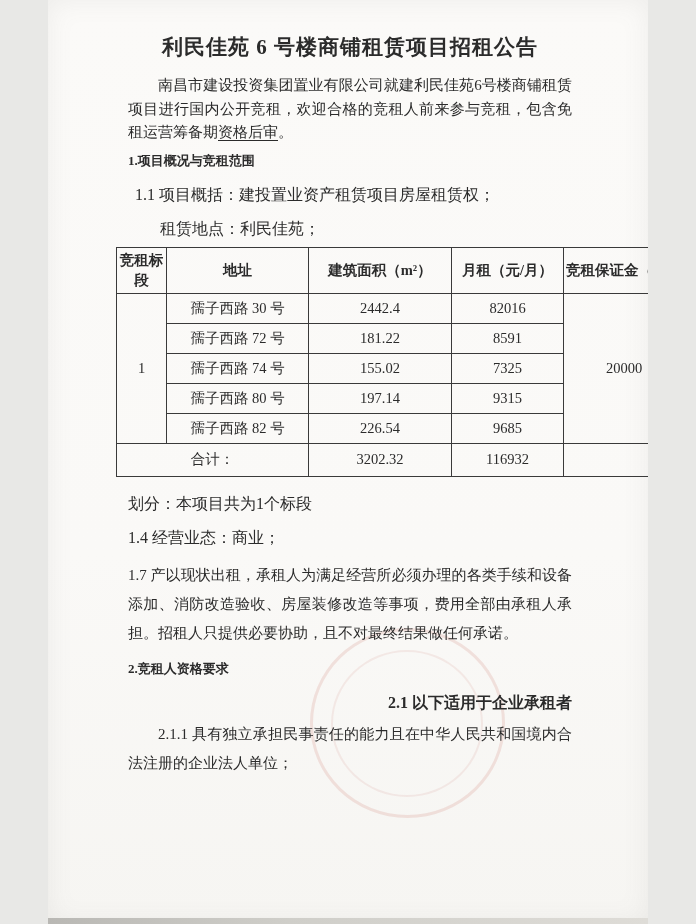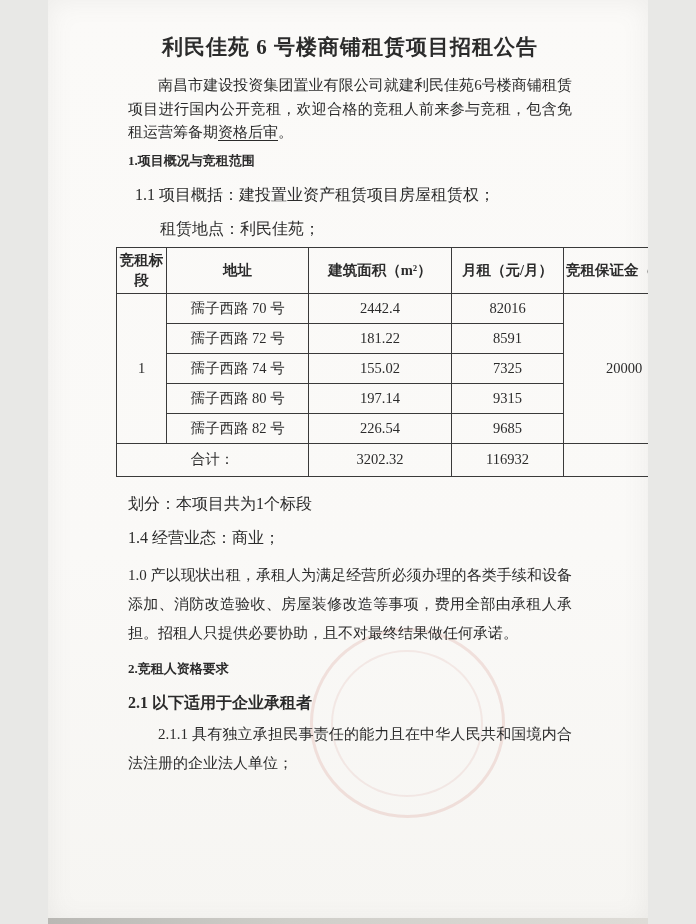--- a/index.html
+++ b/index.html
@@ -25,21 +25,21 @@
   }
   .doc-title {
     font-size: 21px;
     font-weight: bold;
     text-align: center;
     letter-spacing: 1px;
     margin-bottom: 13px;
   }
   p, .line { font-size: 15px; line-height: 23.5px; }
   .intro { text-align: justify; text-indent: 2em; }
-  .bold { font-weight: bold; }
+  .bold { font-weight: bold; text-align: right; }
   .u { text-decoration: underline; text-underline-offset: 3px; }
   .sec-heading { font-size: 13px; font-weight: bold; margin-top: 5px; line-height: 22px; }
   .item-line { margin-top: 12px; line-height: 22px; }
   .indent-half { padding-left: 7px; }
   .indent-2em { padding-left: 2em; }
   .hang {
     margin-top: 10px;
     padding-left: 27px;
     text-indent: -20px;
     line-height: 22.5px;
@@ -133,21 +133,21 @@
           <th>竞租标段</th>
           <th>地址</th>
           <th>建筑面积（m²）</th>
           <th>月租（元/月）</th>
           <th>竞租保证金（元）</th>
         </tr>
       </thead>
       <tbody>
         <tr>
           <td rowspan="5">1</td>
-          <td>孺子西路 70 号</td>
+          <td>孺子西路 30 号</td>
           <td>2442.4</td>
           <td>82016</td>
           <td rowspan="5">20000</td>
         </tr>
         <tr>
           <td>孺子西路 72 号</td>
           <td>181.22</td>
           <td>8591</td>
         </tr>
         <tr>
@@ -171,21 +171,21 @@
           <td>116932</td>
           <td></td>
         </tr>
       </tbody>
     </table>
 
     <div class="after-table">划分：本项目共为1个标段</div>
 
     <div class="item-line">1.4 经营业态：商业；</div>
 
-    <p class="para">1.0 产以现状出租，承租人为满足经营所必须办理的各类手续和设备添加、消防改造验收、房屋装修改造等事项，费用全部由承租人承担。招租人只提供必要协助，且不对最终结果做任何承诺。</p>
+    <p class="para">1.7 产以现状出租，承租人为满足经营所必须办理的各类手续和设备添加、消防改造验收、房屋装修改造等事项，费用全部由承租人承担。招租人只提供必要协助，且不对最终结果做任何承诺。</p>
 
     <div class="sec-heading" style="margin-top:10px;">2.竞租人资格要求</div>
 
     <div class="item-line bold">2.1 以下适用于企业承租者</div>
 
     <p class="para para-indent" style="margin-top:6px;">2.1.1 具有独立承担民事责任的能力且在中华人民共和国境内合法注册的企业法人单位；</p>
 
   </div>
 
   <div class="scan-edge-bottom"></div>

